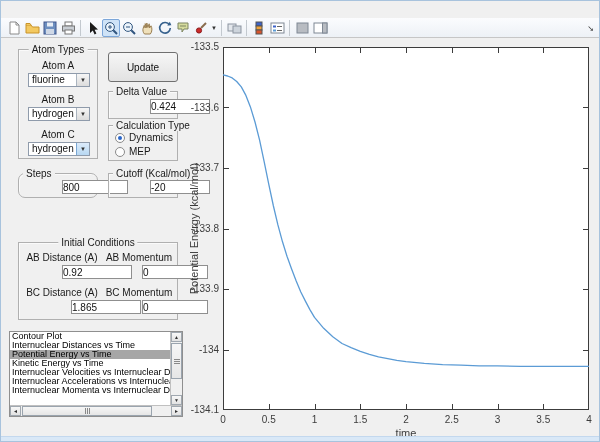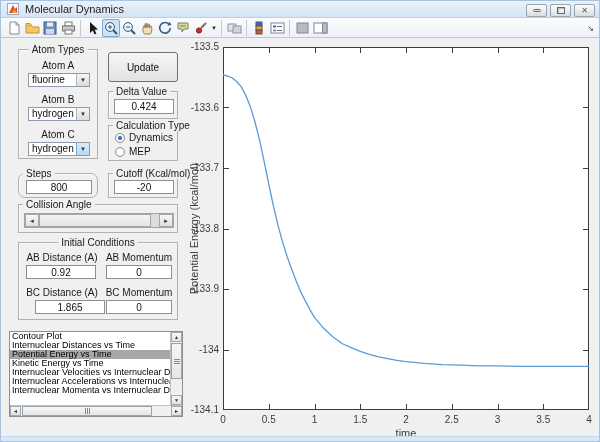--- a/index.html
+++ b/index.html
@@ -34,21 +34,21 @@
   .figure { position:absolute; left:0; top:37px; width:100%; height:400px; background:#f0f0f0; }
   .bottomstrip { position:absolute; left:0; bottom:0; width:100%; height:5px; background:#d9e8f7; border-top:1px solid #c3d8ee; }
 
   
   .panel { position:absolute; border:1px solid #b0b0b0; box-shadow:inset 1px 1px 0 #fafafa; }
   .legend { position:absolute; top:-6px; font-size:10px; color:#1a1a1a; background:#f0f0f0; padding:0 3px; white-space:nowrap; }
   .legend.center { left:50%; transform:translateX(-50%); }
   .legend.left { left:4px; }
   .ctl-label { position:absolute; font-size:10px; color:#1a1a1a; text-align:center; white-space:nowrap; }
   .edit { position:absolute; background:#fff; border:1px solid #8f8f8f; font-size:10px; color:#111;
-    text-align:center; line-height:13px; }
+    line-height:13px;margin-left:36px; }
   .combo { position:absolute; background:#fff; border:1px solid #8f9bab; height:14px; }
   .combo .val { position:absolute; left:3px; top:0; font-size:10px; color:#111; line-height:12px; }
   .combo .arrowbtn { position:absolute; right:0; top:0; width:13px; height:100%;
     background:linear-gradient(#f6f6f6,#dcdcdc); border-left:1px solid #aab4bf;
     display:flex; align-items:center; justify-content:center; font-size:6px; color:#333; }
   .combo .arrowbtn.hl { background:linear-gradient(#dcebfa,#b8d8f2); border-left:1px solid #7aa7d4; }
   .pushbtn { position:absolute; background:linear-gradient(#f6f6f6,#e2e2e2); border:1px solid #707070;
     border-radius:3px; font-size:10px; color:#111; display:flex; align-items:center; justify-content:center; }
   .radio-row { position:absolute; left:6px; display:flex; align-items:center; gap:4px; }
   .radio { width:10px; height:10px; border-radius:50%; border:1px solid #8a8a8a; background:#fdfdfd; position:relative; }
@@ -83,40 +83,20 @@
   .yticklab { position:absolute; left:172px; width:46px; text-align:right; font-size:10px; color:#3c3c3c; }
   .xlabel { position:absolute; left:375px; top:426px; width:60px; text-align:center; font-size:11px; color:#3c3c3c; }
   .ylabel { position:absolute; left:12px; top:221px; width:363px; height:13px; text-align:center; font-size:11px; color:#3c3c3c;
     transform:rotate(-90deg); transform-origin:center; }
 </style>
 </head>
 <body>
 
 <div class="window">
 
-  <div class="titlebar">
-    <span class="app-icon">
-      <svg width="10" height="10" viewBox="0 0 10 10">
-          <polygon points="1,9 5,1 7,5 9,3 9,9" fill="#d94f2a"></polygon>
-          <polygon points="4,9 6,5 8,7 8,9" fill="#f0a030"></polygon>
-        </svg>
-    </span>
-    <span class="title-text">Molecular Dynamics</span>
-    <div class="winbtns">
-      <div class="winbtn">
-          <span class="mingl"></span>
-        </div>
-      <div class="winbtn">
-          <span class="maxgl"></span>
-        </div>
-      <div class="winbtn">
-          <span>✕</span>
-        </div>
-    </div>
-  </div>
 
   <div class="toolbar">
     <div class="tbtn">
       <svg width="14" height="14" viewBox="0 0 14 14">
           <path d="M3 1h6l3 3v9H3z" fill="#fff" stroke="#8a8a8a"></path>
           <path d="M9 1v3h3" fill="none" stroke="#8a8a8a"></path>
         </svg>
     </div>
     <div class="tbtn">
       <svg width="15" height="14" viewBox="0 0 15 14">
@@ -266,28 +246,20 @@
     <div class="panel" style="left:17px; top:135px; width:80px; height:25px;border-radius:7px;">
       <span class="legend left">Steps</span>
       <div class="edit" style="left:7px; top:6px; width:66px; height:14px;">800</div>
     </div>
 
     <div class="panel" style="left:107px; top:135px; width:70px; height:25px;">
       <span class="legend left">Cutoff (Kcal/mol)</span>
       <div class="edit" style="left:5px; top:6px; width:60px; height:14px;">-20</div>
     </div>
 
-    <div class="panel" style="left:17px; top:166px; width:160px; height:29px;">
-      <span class="legend left">Collision Angle</span>
-      <div class="slider" style="left:5px; top:8px; width:150px;">
-        <div class="sl-btn" style="left:0;">◄</div>
-        <div class="sl-thumb"></div>
-        <div class="sl-btn" style="right:0;">►</div>
-      </div>
-    </div>
 
     <div class="panel" style="left:17px; top:204px; width:160px; height:78px;">
       <span class="legend center">Initial Conditions</span>
       <div class="ctl-label" style="left:4px; top:9px; width:78px;">AB Distance (A)</div>
       <div class="ctl-label" style="left:84px; top:9px; width:72px;">AB Momentum</div>
       <div class="edit" style="left:7px; top:22px; width:70px; height:14px;">0.92</div>
       <div class="edit" style="left:87px; top:22px; width:66px; height:14px;">0</div>
       <div class="ctl-label" style="left:4px; top:44px; width:78px;">BC Distance (A)</div>
       <div class="ctl-label" style="left:84px; top:44px; width:72px;">BC Momentum</div>
       <div class="edit" style="left:16px; top:57px; width:70px; height:14px;">1.865</div>

